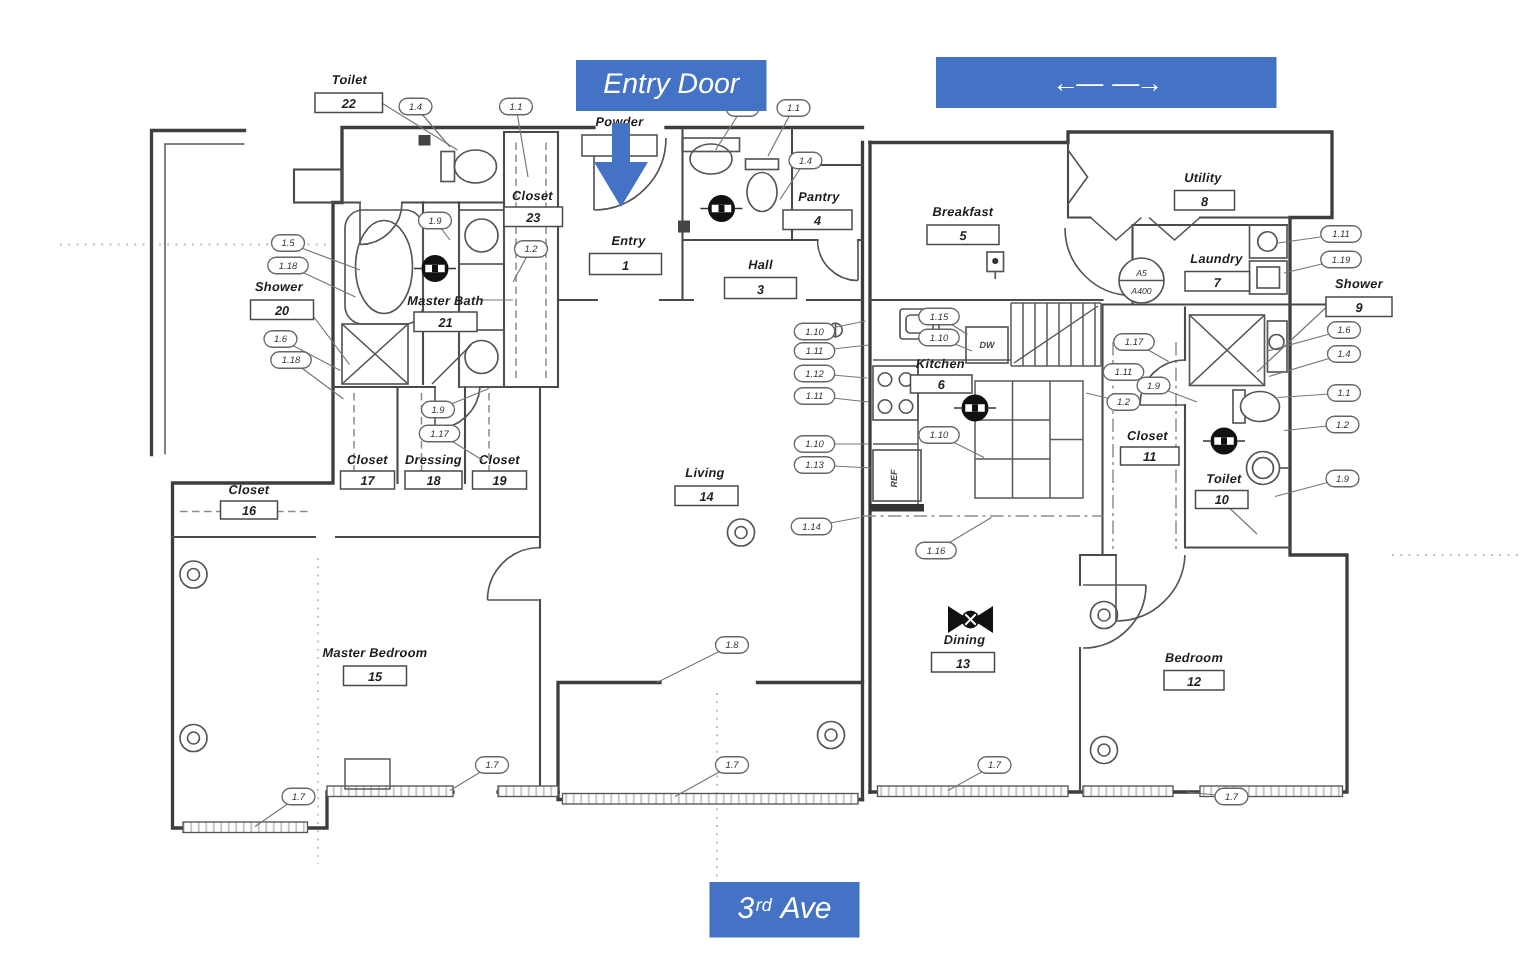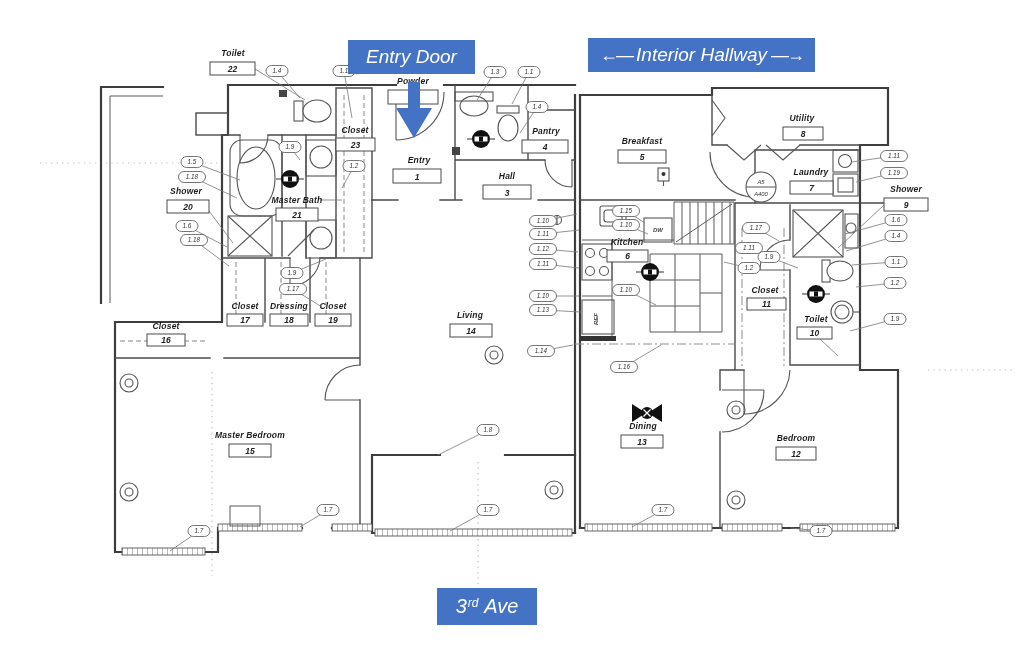--- a/index.html
+++ b/index.html
@@ -25,21 +25,21 @@
   .nbox{fill:#fff;stroke:#4a4a4a;stroke-width:1;}
   .rnum{font-size:8.5px;font-weight:bold;fill:#222;text-anchor:middle;}
   .tagbox{fill:#fff;stroke:#666;stroke-width:0.9;}
   .tagtext{font-size:6.3px;fill:#333;text-anchor:middle;}
   .applbl{font-size:6px;fill:#444;text-anchor:middle;font-weight:bold;}
   .mklbl{font-size:5.8px;fill:#333;text-anchor:middle;}
   
   .ann{
     position:absolute;background:var(--accent,#4472C4);color:#fff;
     display:flex;align-items:center;justify-content:center;
-    font-size:19px;white-space:pre;z-index:5;
+    font-size:19px;white-space:pre;z-index:5;margin-left:36px;
   }
   #ann-entry-door{left:348px;top:40px;width:127px;height:34px;}
   #ann-hallway{left:588px;top:38px;width:227px;height:34px;}
   #ann-hallway .arr{font-size:18px;margin:0 4px;letter-spacing:-2px;}
   #ann-ave{left:437px;top:588px;width:100px;height:37px;font-size:20px;}
   #ann-ave sup{font-size:12px;line-height:0;margin:0 1px 8px 1px;}
 </style>
 </head>
 <body>
 
@@ -593,20 +593,19 @@
       </g>
 
   <polygon id="entry-arrow" points="408,82 420,82 420,108 432,108 414,138 396,108 408,108" fill="#4472C4"></polygon>
 </svg>
 
 <div class="ann" id="ann-entry-door">
   <span>Entry Door</span>
 </div>
 <div class="ann" id="ann-hallway">
   <span class="arr">←—</span>
-  <span>Interior Hallway</span>
   <span class="arr">—→</span>
 </div>
 <div class="ann" id="ann-ave">
   <span>3</span><sup>rd</sup><span> Ave</span>
 </div>
 
 </div>
 
 </body></html>

